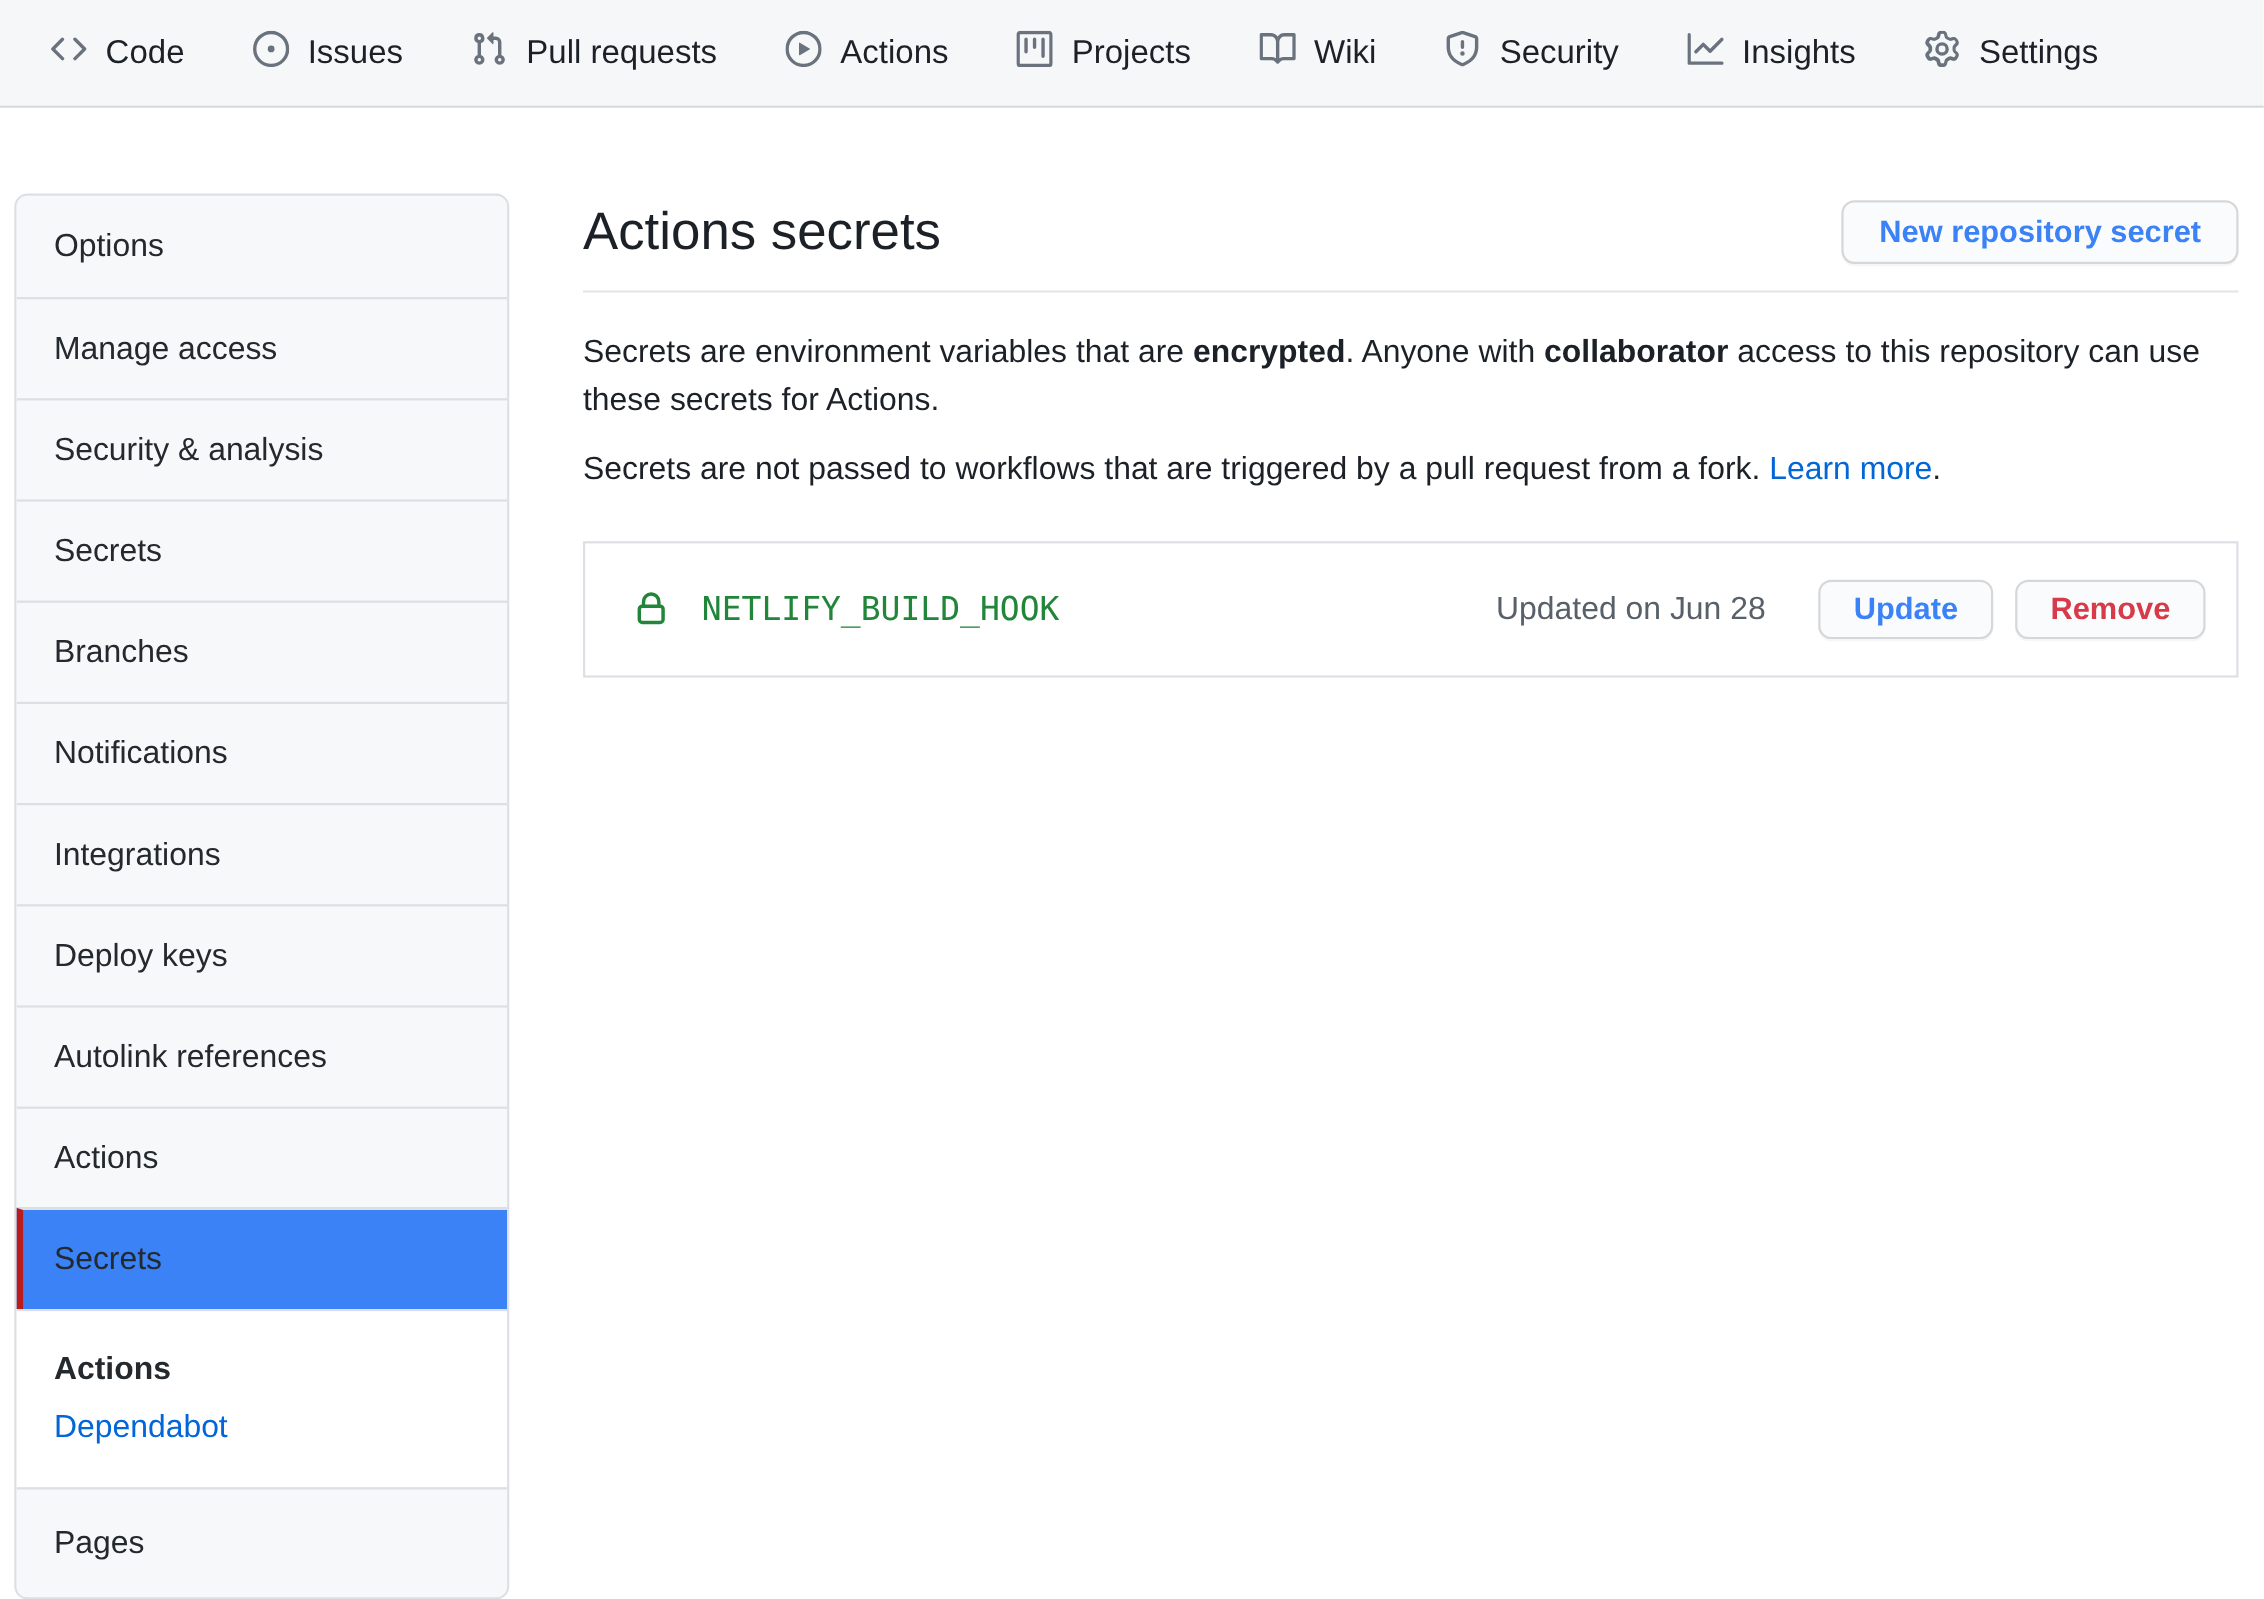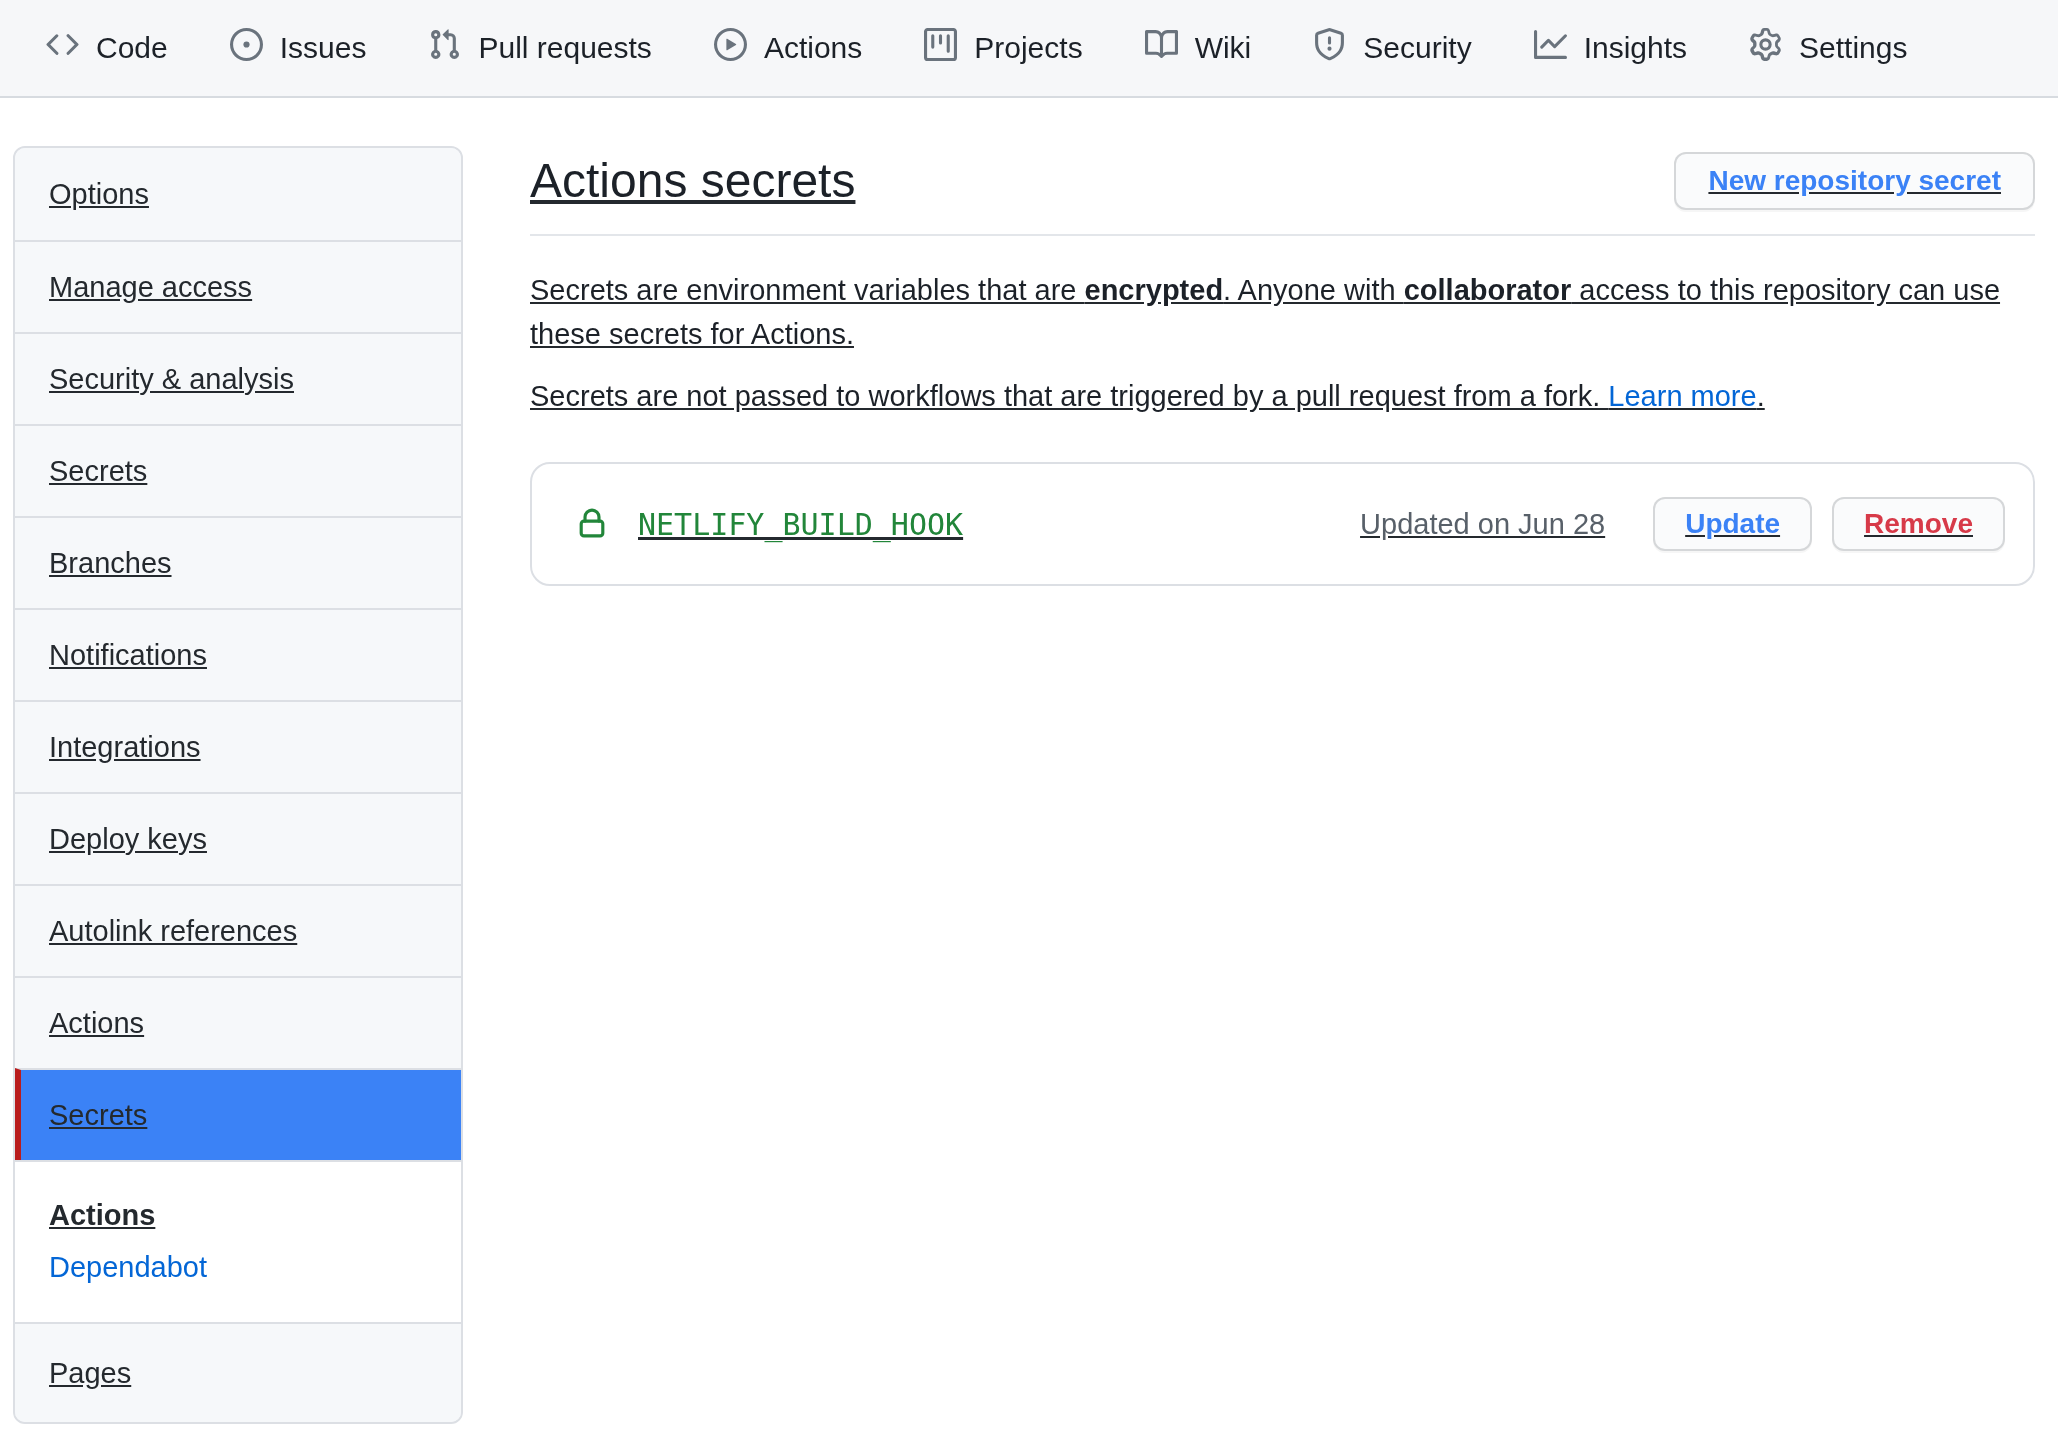--- a/index.html
+++ b/index.html
@@ -27,21 +27,21 @@
     align-items: center;
     gap: 17px;
     font-size: 30px;
     color: #1c2128;
     cursor: pointer;
     white-space: nowrap;
   }
   .nav-item svg { width: 33px; height: 33px; fill: #6a737d; flex: none; }
 
   
-  .layout { display: flex; align-items: flex-start; padding-top: 48px; text-decoration: underline; }
+  .layout { display: flex; align-items: flex-start; padding-top: 78px; }
 
   
   .sidebar {
     margin-left: 13px;
     width: 450px;
     border: 2px solid #dcdfe4;
     border-radius: 12px;
     background: #f6f8fa;
     overflow: hidden;
     flex: none;
@@ -129,21 +129,21 @@
     line-height: 44px;
     color: #1c2128;
   }
   p.copy.second { margin-top: 18px; }
   p.copy a { color: #0366d6; text-decoration: none; cursor: pointer; }
 
   
   .secret-box {
     margin-top: 44px;
     border: 2px solid #dcdfe4;
-    border-radius: 20px;
+    border-radius: 0;
     height: 124px;
     display: flex;
     align-items: center;
     padding: 0 28px 0 42px;
   }
   .lock { width: 36px; height: 36px; flex: none; }
   .secret-name {
     margin-left: 28px;
     font-family: "DejaVu Sans Mono", monospace;
     font-size: 30px;

